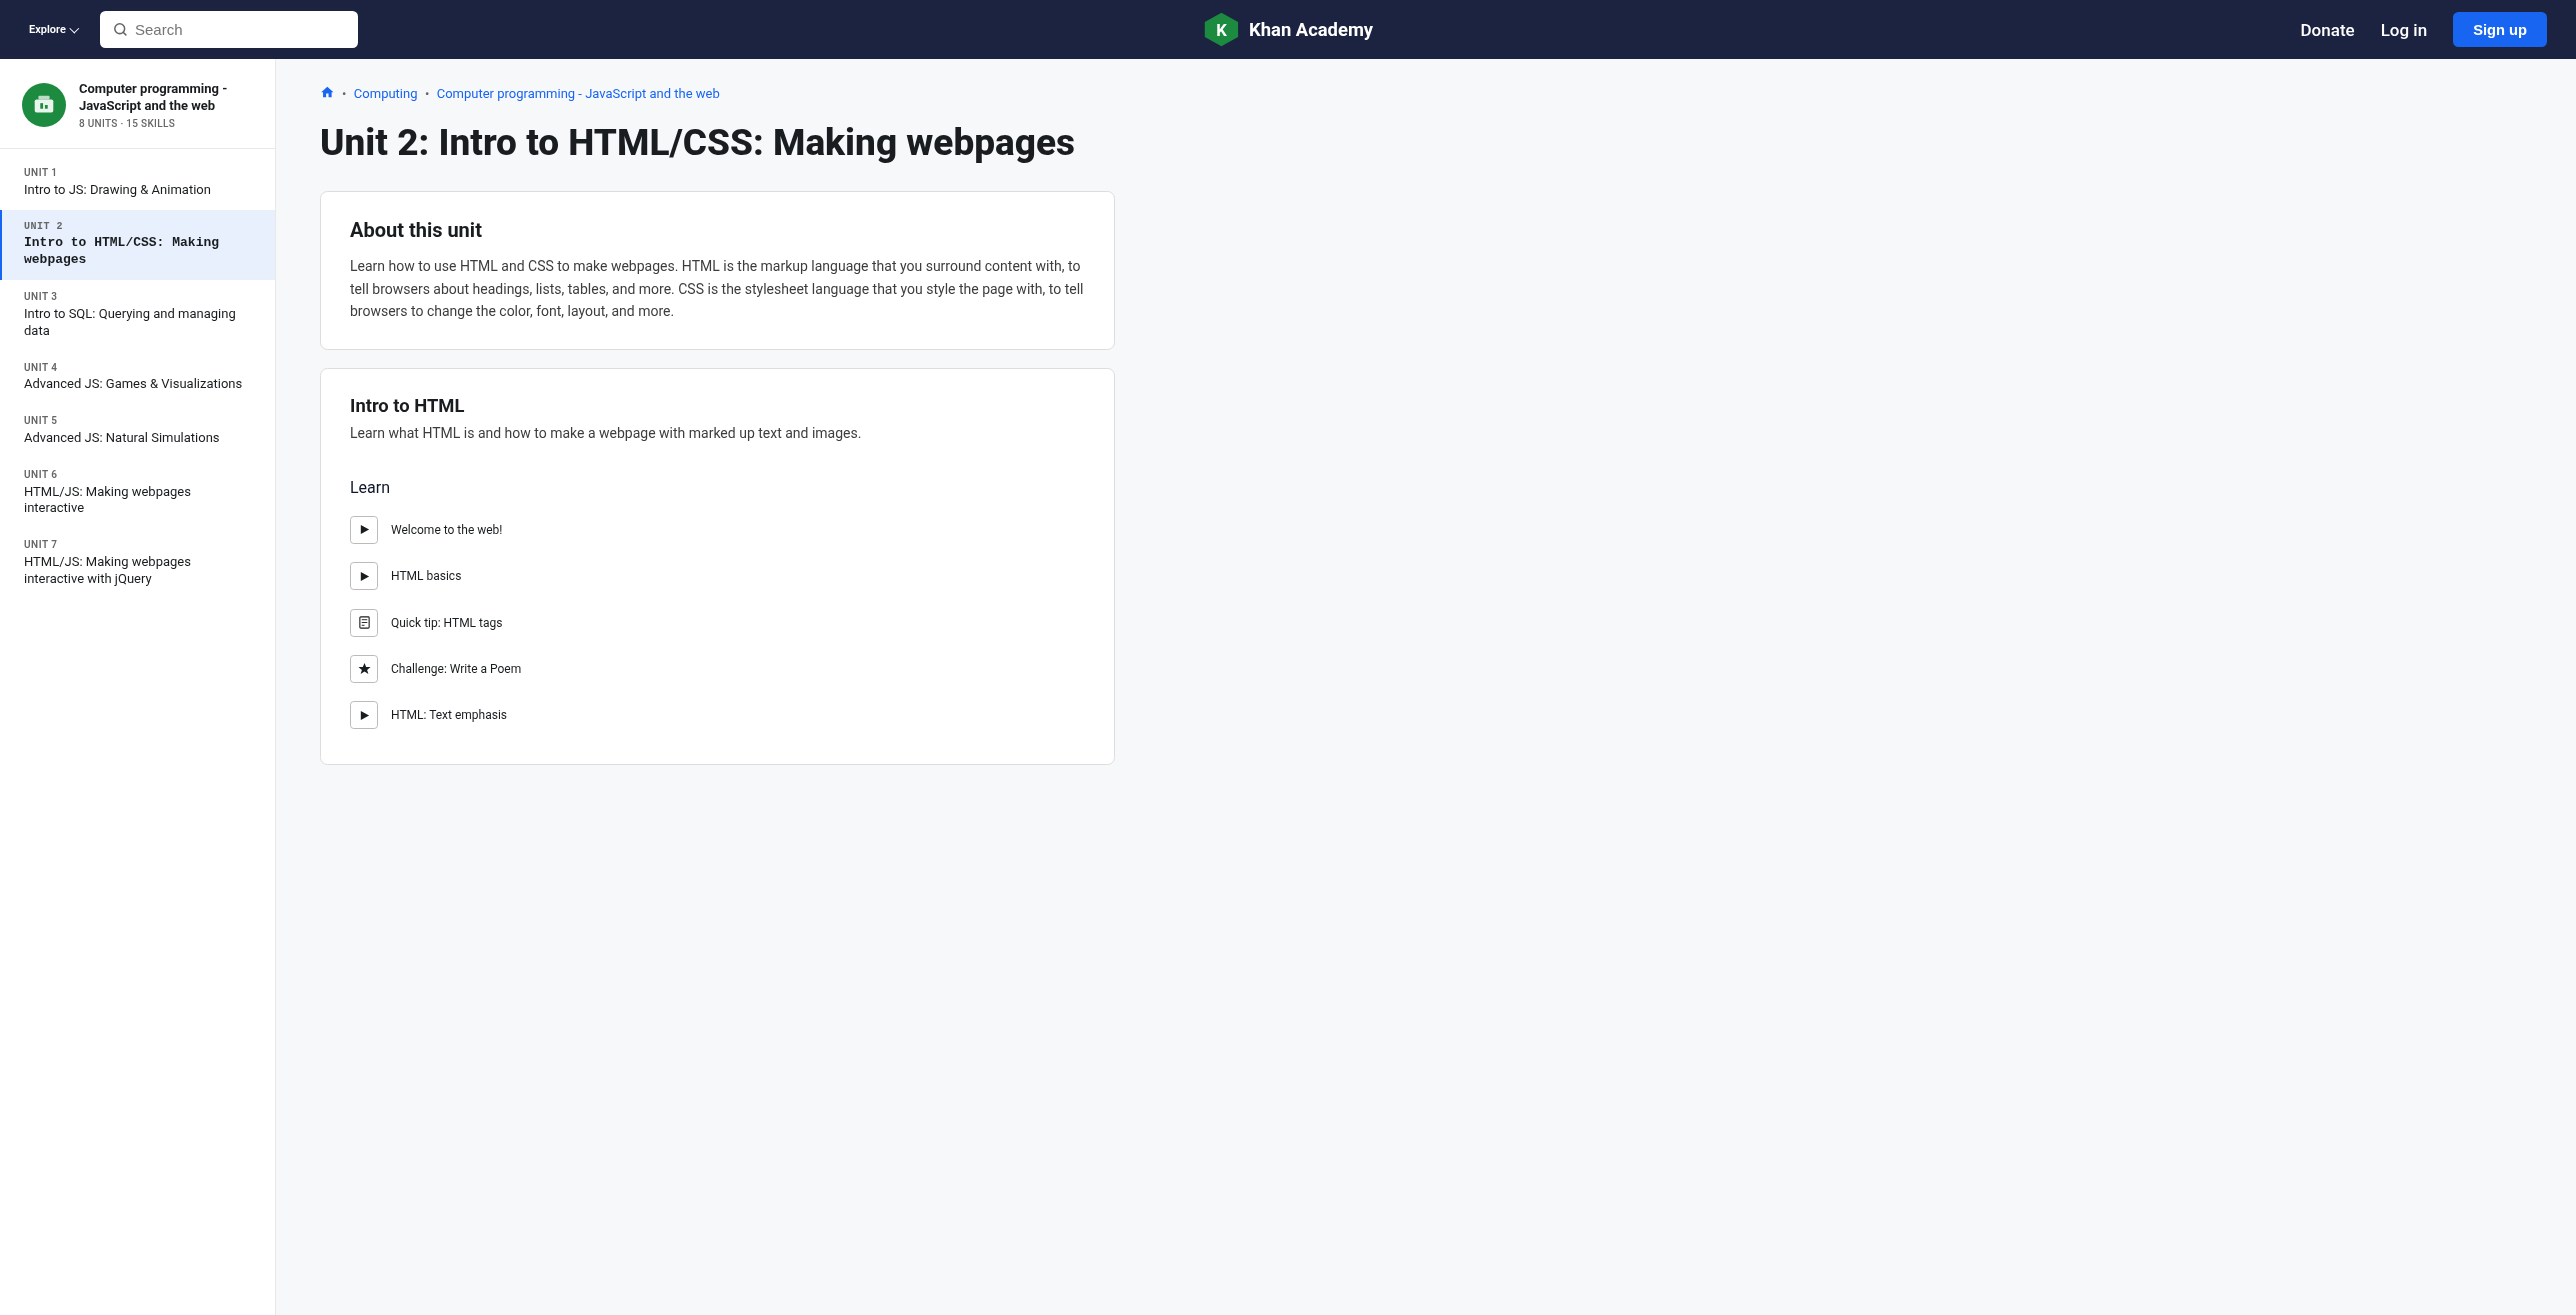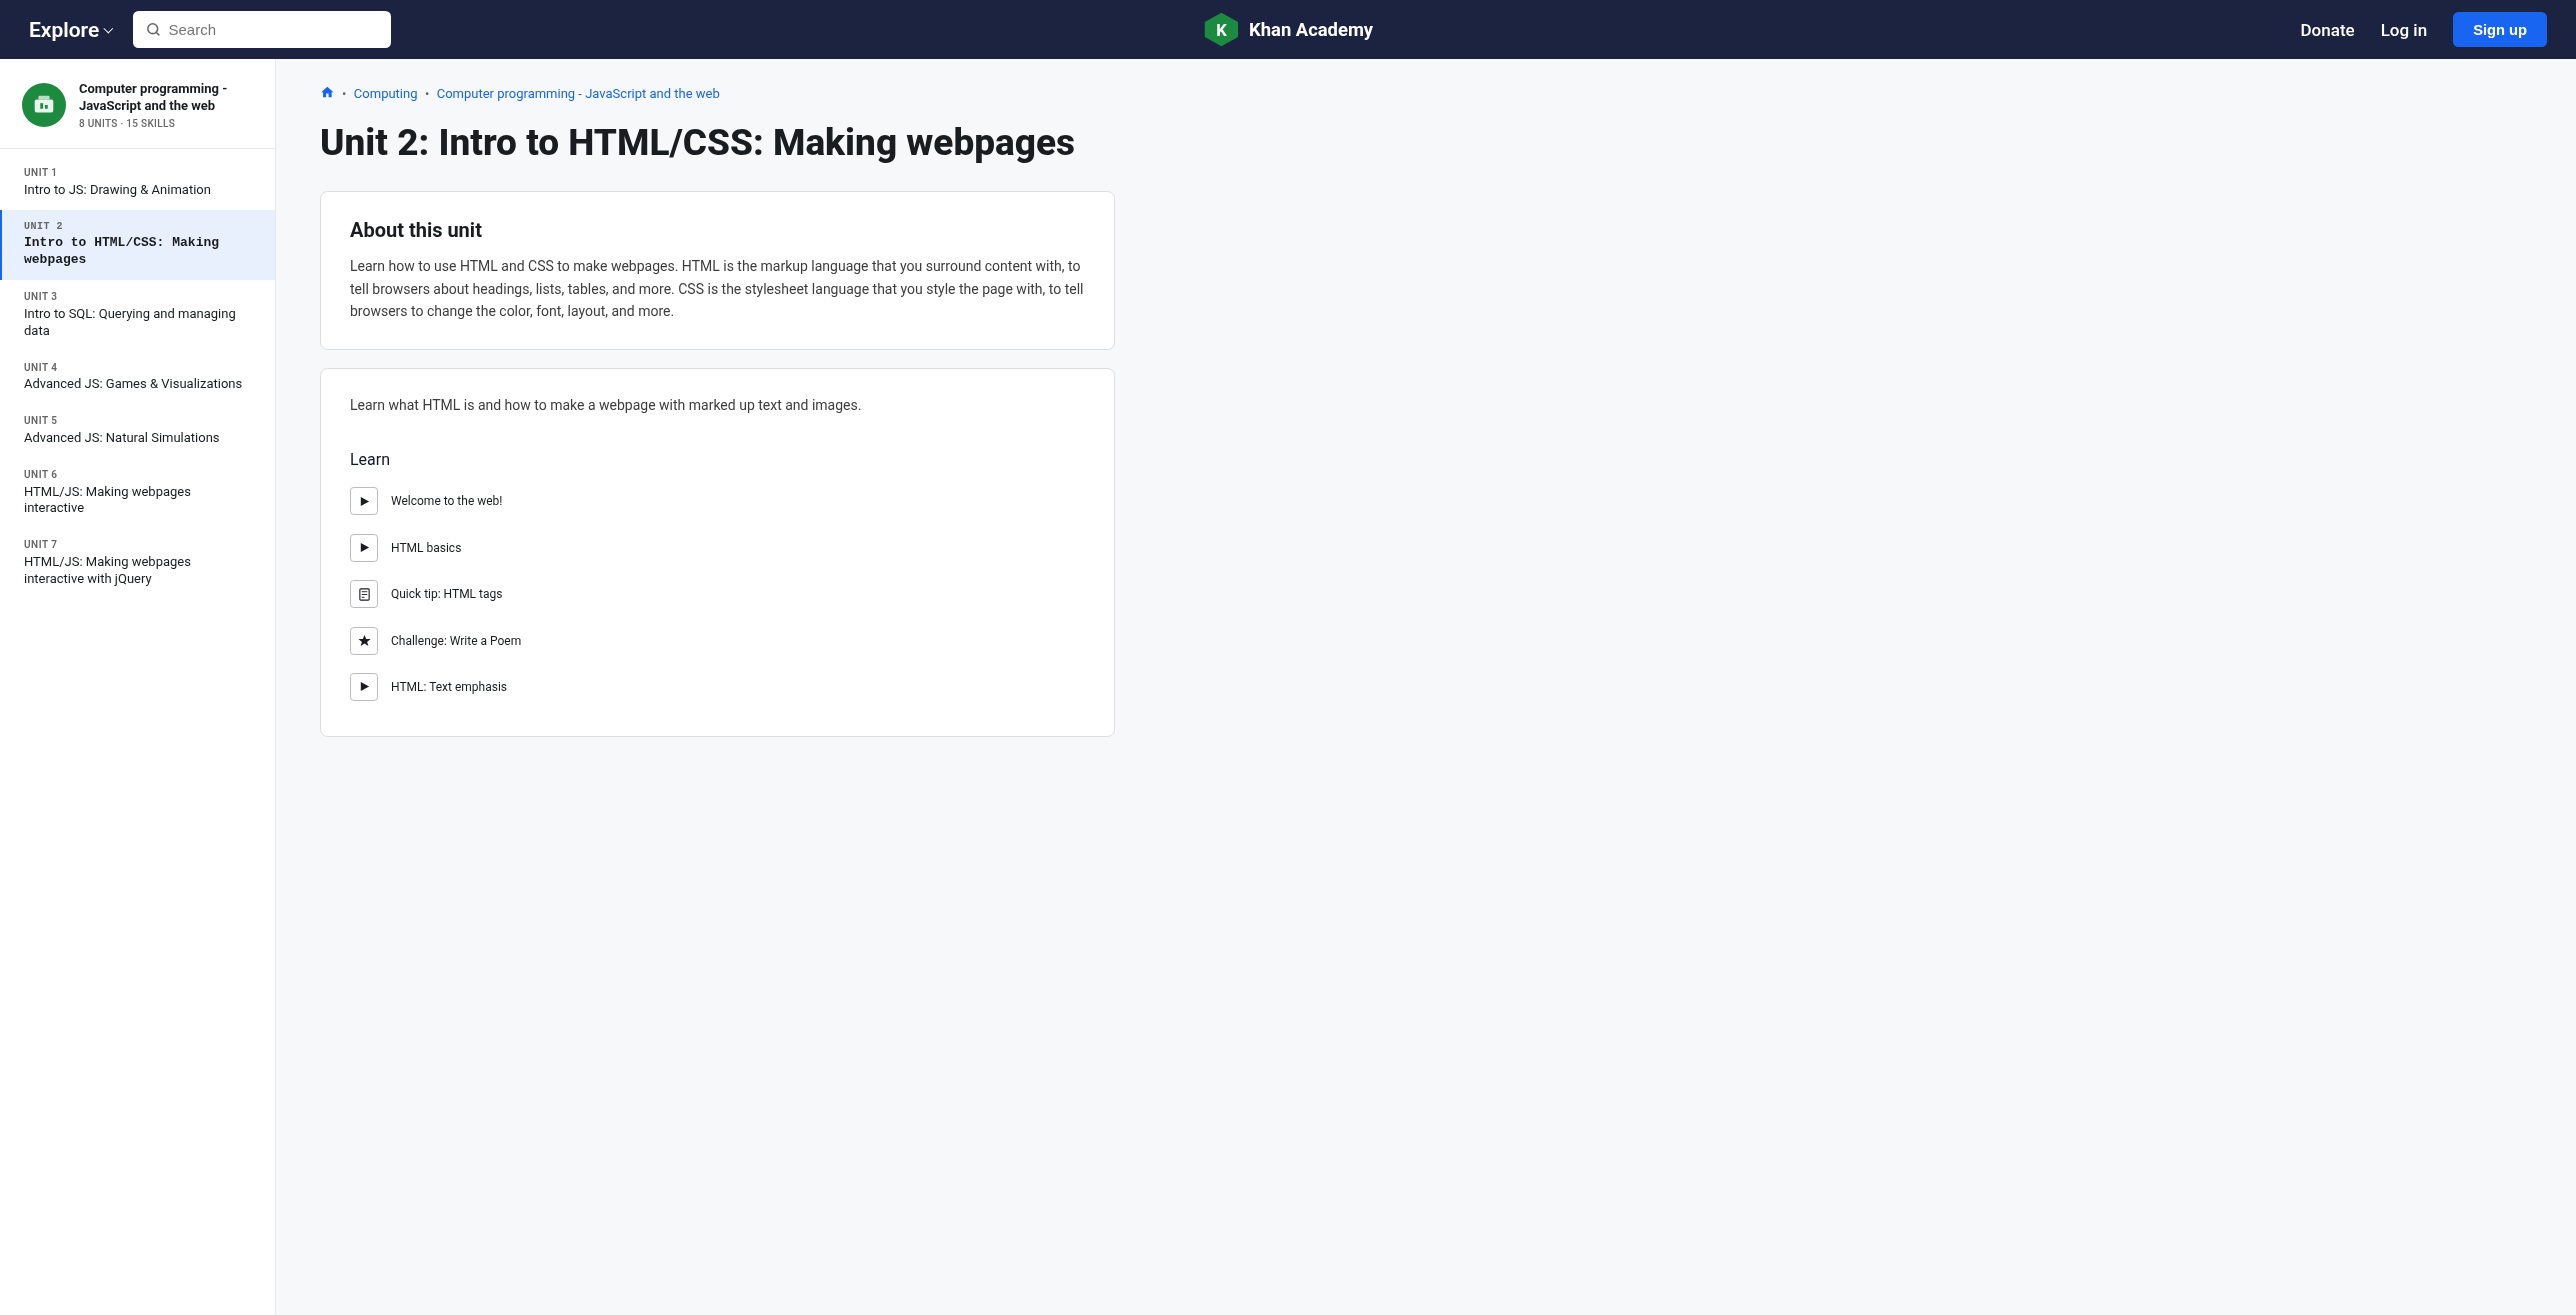--- a/index.html
+++ b/index.html
@@ -10,21 +10,21 @@
       background: #1b2340;
       height: 59px;
       display: flex;
       align-items: center;
       padding: 0 29px;
       gap: 22px;
       position: relative;
     }
     .navbar-explore {
       color: #fff;
-      font-size: 21px;
+      font-size: 11px;
       font-weight: 600;
       display: flex;
       align-items: center;
       gap: 5.5px;
       cursor: pointer;
       white-space: nowrap;
     }
     .explore-arrow {
       border: solid #fff;
       border-width: 0 1.8px 1.8px 0;
@@ -351,20 +351,21 @@
     </div>
 
     <h1 class="page-title">Unit 2: Intro to HTML/CSS: Making webpages</h1>
 
     <div class="card">
       <div class="about-title">About this unit</div>
       <p class="about-text">Learn how to use HTML and CSS to make webpages. HTML is the markup language that you surround content with, to tell browsers about headings, lists, tables, and more. CSS is the stylesheet language that you style the page with, to tell browsers to change the color, font, layout, and more.</p>
     </div>
 
     <div class="card">
+      <div class="section-title">Intro to HTML</div>
       <div class="section-desc">Learn what HTML is and how to make a webpage with marked up text and images.</div>
       <div class="section-learn-label">Learn</div>
       <div id="lessons-list">
           <div class="lesson-item">
     <div class="lesson-icon">
               <svg width="11" height="11" viewBox="0 0 12 12">
                 <polygon points="2,1 11,6 2,11" fill="#1a1d1f"></polygon>
               </svg>
             </div>
     <span class="lesson-name">Welcome to the web!</span>

